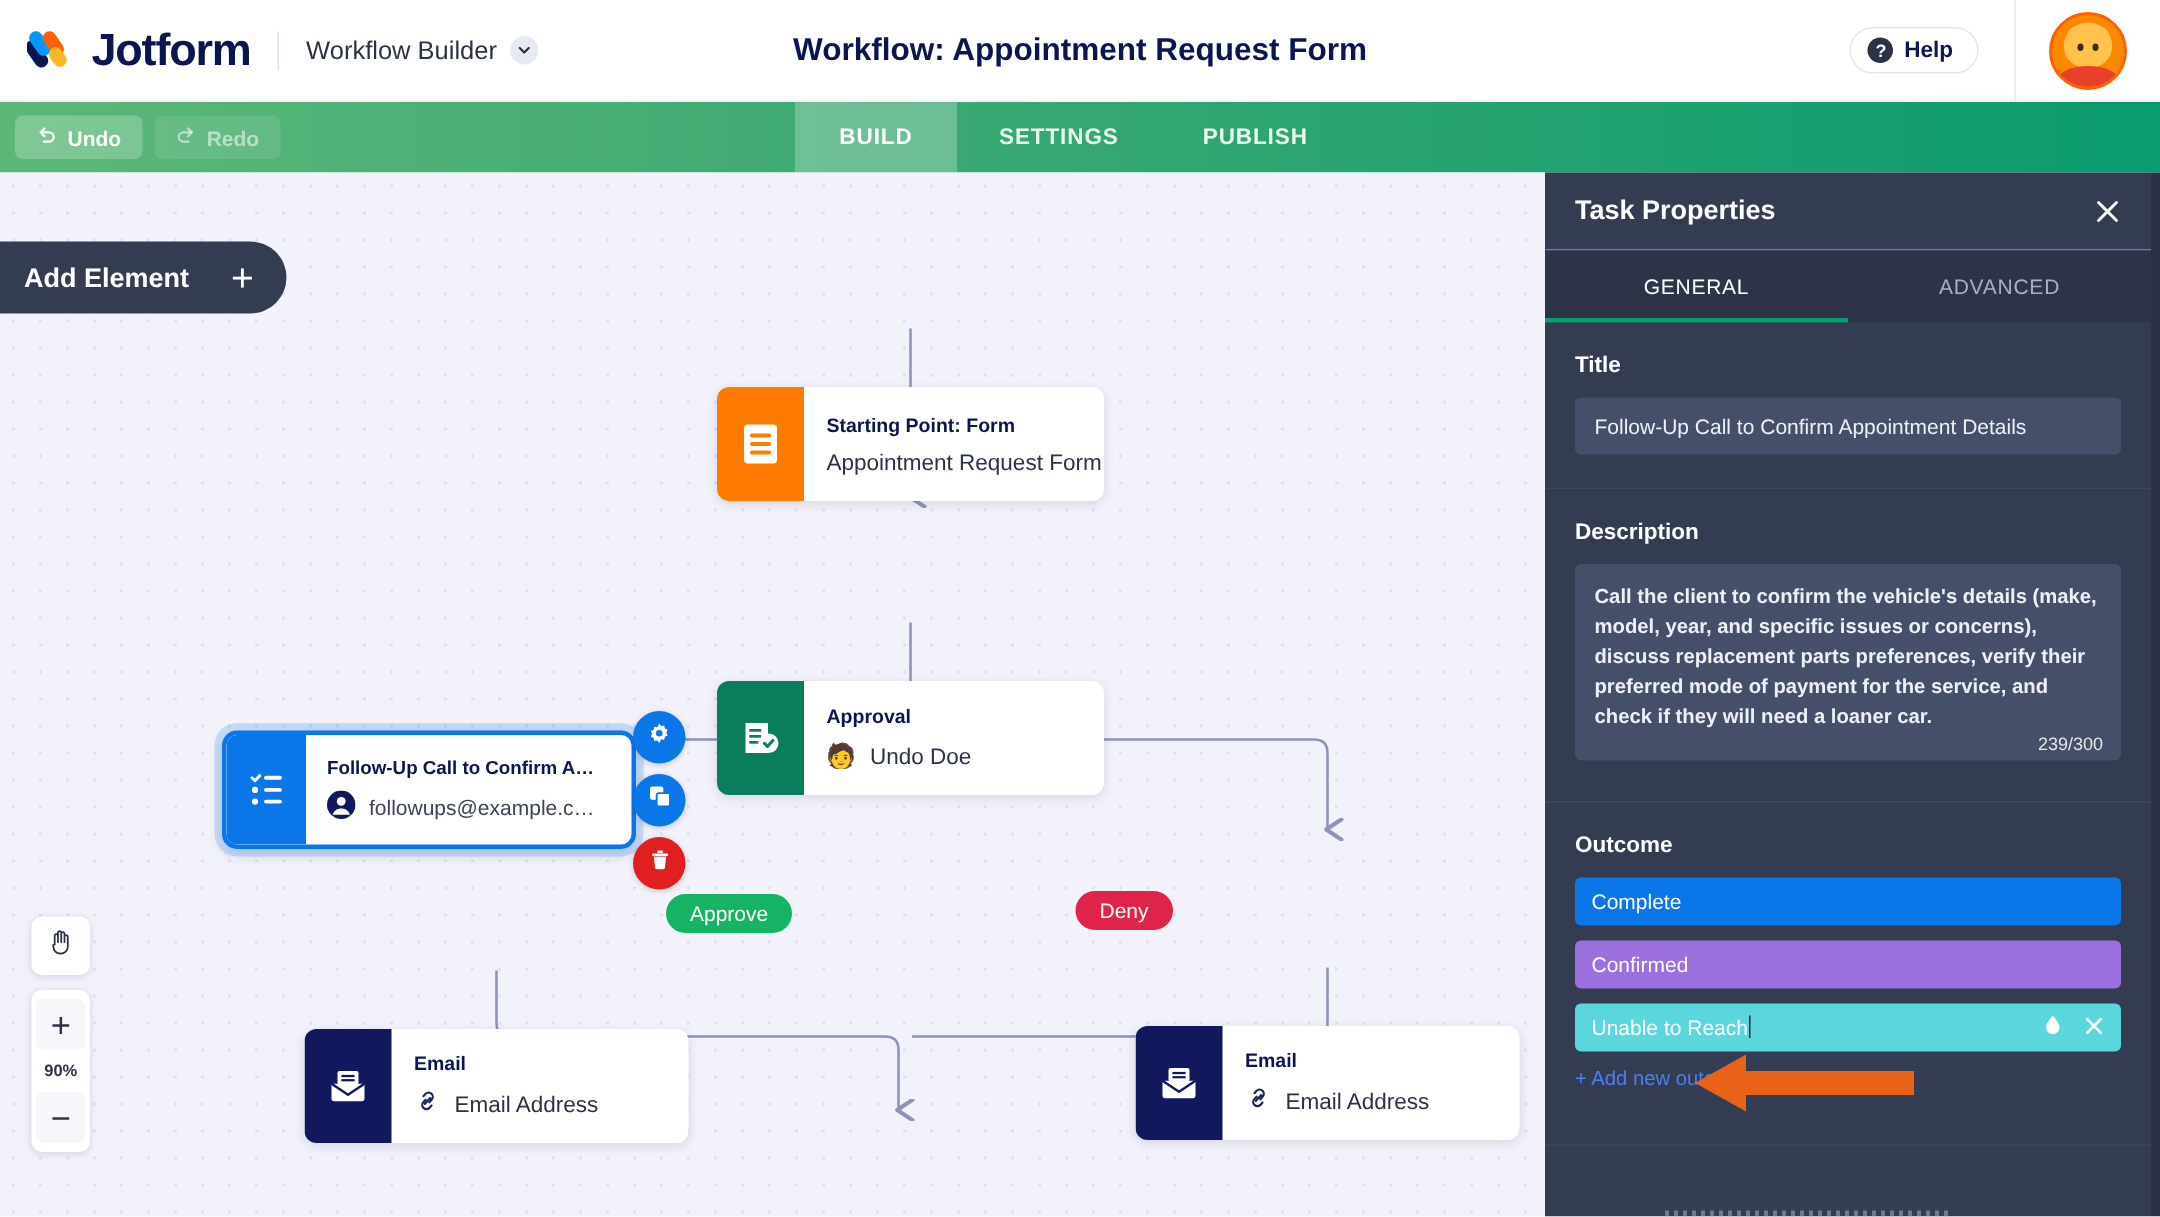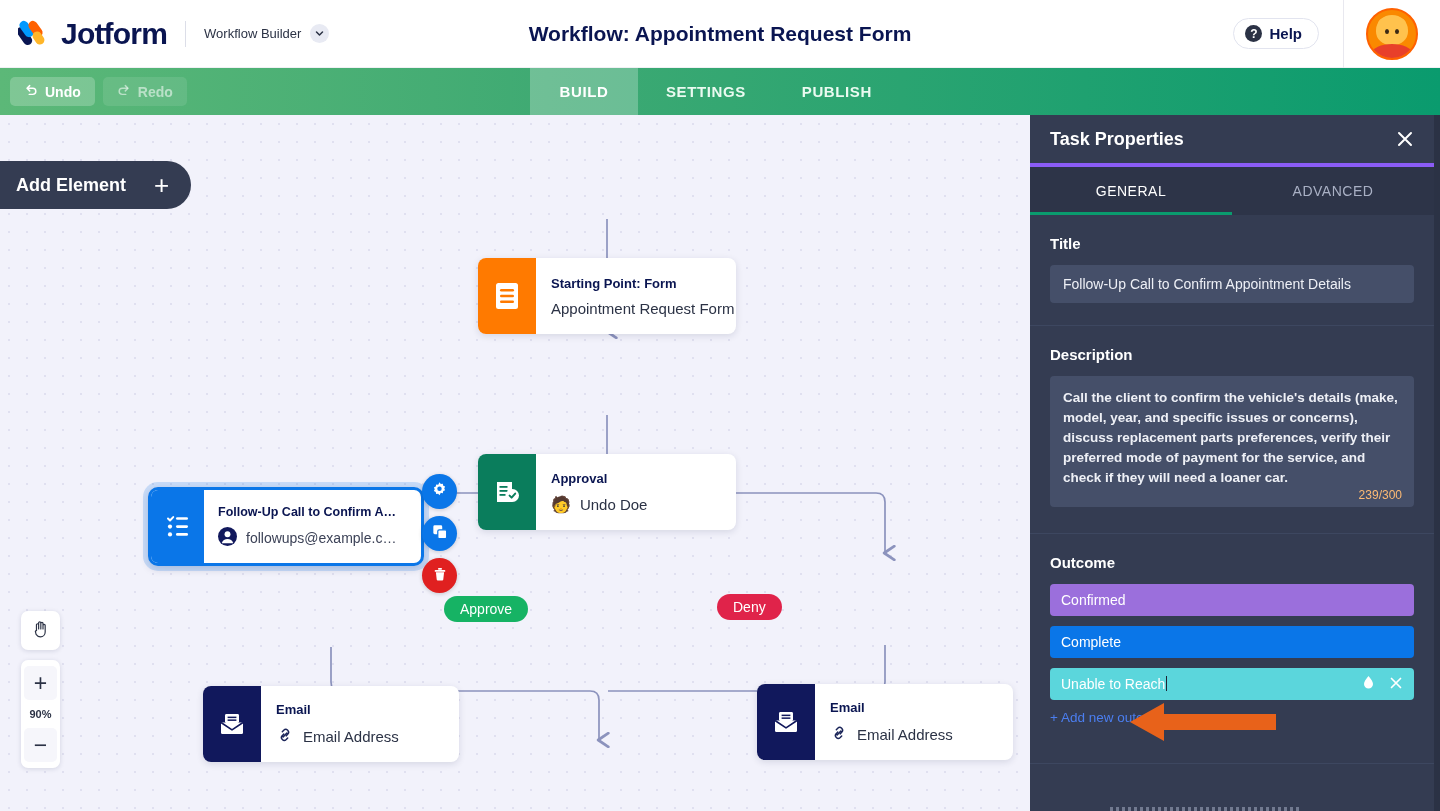--- a/index.html
+++ b/index.html
@@ -15,21 +15,21 @@
   .header {
     position:absolute; left:0; top:0; width:1440px; height:68px;
     background:#fff; display:flex; align-items:center;
     border-bottom:1px solid #f0f0f4;
   }
   .logo-wrap { display:flex; align-items:center; padding-left:18px; }
   .logo-mark { width:34px; height:34px; position:relative; margin-right:9px; }
   .logo-text { font-size:30px; font-weight:bold; color:#0a1551; letter-spacing:-0.8px; }
   .hdr-divider { width:1px; height:26px; background:#dcdee8; margin:0 18px; }
   .wf-builder { display:flex; align-items:center; gap:9px; }
-  .wf-builder-label { font-size:13px; color:#2b3245; font-weight:500; }
+  .wf-builder-label { font-size:17px; color:#2b3245; font-weight:500; }
   .chev-circle {
     width:19px; height:19px; border-radius:50%; background:#e8eaf3;
     display:flex; align-items:center; justify-content:center;
   }
   .chev-circle svg { display:block; }
   .hdr-title {
     position:absolute; left:0; right:0; text-align:center;
     font-size:21px; font-weight:bold; color:#0a1551; pointer-events:none;
   }
   .hdr-right { margin-left:auto; display:flex; align-items:center; }
@@ -174,21 +174,21 @@
   .zoom-stack .zlvl { font-size:11px; color:#2b3245; font-weight:bold; padding:6px 0; }
 
   
   .panel {
     position:absolute; left:1030px; top:115px; width:404px; height:696px;
     background:#343c52; display:flex; flex-direction:column;
   }
   .panel-edge { position:absolute; left:1434px; top:115px; width:6px; height:696px; background:#2b3245; }
   .panel-head {
     height:52px; display:flex; align-items:center; padding:0 20px;
-    border-bottom:4px solid #8b5cf6; flex:none;
+    border-bottom:1px solid #8b5cf6; flex:none;
   }
   .panel-head .t { font-size:18px; font-weight:bold; color:#fff; }
   .panel-head .x { margin-left:auto; cursor:pointer; display:flex; }
   .panel-tabs { display:flex; flex:none; background:#2d3448; }
   .ptab {
     flex:1; text-align:center; padding:16px 0 13px; font-size:14px;
     letter-spacing:0.5px; color:#a9b0c4; cursor:pointer; border-bottom:3px solid transparent;
   }
   .ptab.active { color:#fff; border-bottom-color:#0a9b6e; }
   .panel-body { flex:1; overflow:hidden; }
@@ -197,21 +197,21 @@
   .field {
     width:100%; background:#454f69; border:none; border-radius:4px;
     color:#eef0f6; font-size:14px; padding:11px 13px; font-family:inherit;
   }
   .ta-wrap { position:relative; }
   .ta {
     width:100%; height:131px; background:#454f69; border:none; border-radius:4px;
     color:#eef0f6; font-size:13.5px; font-weight:bold; line-height:1.48;
     padding:12px 13px; font-family:inherit; resize:none;
   }
-  .counter { position:absolute; right:12px; bottom:9px; font-size:12px; color:#fdba74; }
+  .counter { position:absolute; right:12px; bottom:9px; font-size:12px; color:#e5e5e5; }
   .sec.outcome { border-bottom:none; padding-bottom:14px; }
   .oc-row {
     height:32px; border-radius:4px; display:flex; align-items:center;
     padding:0 11px; margin-bottom:10px; color:#fff; font-size:14px; cursor:pointer; position:relative;
   }
   .oc-row .txt { flex:1; }
   .oc-row .caret { display:inline-block; width:1px; height:15px; background:#1d2333; margin-left:1px; vertical-align:-2px; }
   .oc-icons { display:flex; align-items:center; gap:14px; }
   .add-outcome { font-size:13.5px; color:#4b7ef0; cursor:pointer; margin-top:3px; }
   .panel-foot { height:48px; border-top:1px solid #3d4760; flex:none; position:relative; }
@@ -500,26 +500,26 @@
         <div class="sec-title">Description</div>
         <div class="ta-wrap">
           <textarea class="ta" style="">Call the client to confirm the vehicle's details (make, model, year, and specific issues or concerns), discuss replacement parts preferences, verify their preferred mode of payment for the service, and check if they will need a loaner car.</textarea>
           <span class="counter">239/300</span>
         </div>
       </div>
 
       <div class="sec outcome">
         <div class="sec-title">Outcome</div>
 
+        <div class="oc-row" style="background:#0a76e8">
+          <span class="txt">Complete</span>
+        </div>
+
         <div class="oc-row" style="background:#9b6fdc">
           <span class="txt">Confirmed</span>
-        </div>
-
-        <div class="oc-row" style="background:#0a76e8">
-          <span class="txt">Complete</span>
         </div>
 
         <div class="oc-row" style="background:#5bd6dc">
           <span class="txt"><span>Unable to Reach</span><span class="caret"></span></span>
           <span class="oc-icons">
             <span>
               <svg width="13" height="15" viewBox="0 0 13 15">
                   <path d="M6.5 1C4 4.4 2 6.5 2 9a4.5 4.5 0 009 0c0-2.5-2-4.6-4.5-8z" fill="#fff"></path>
                 </svg>
             </span>

